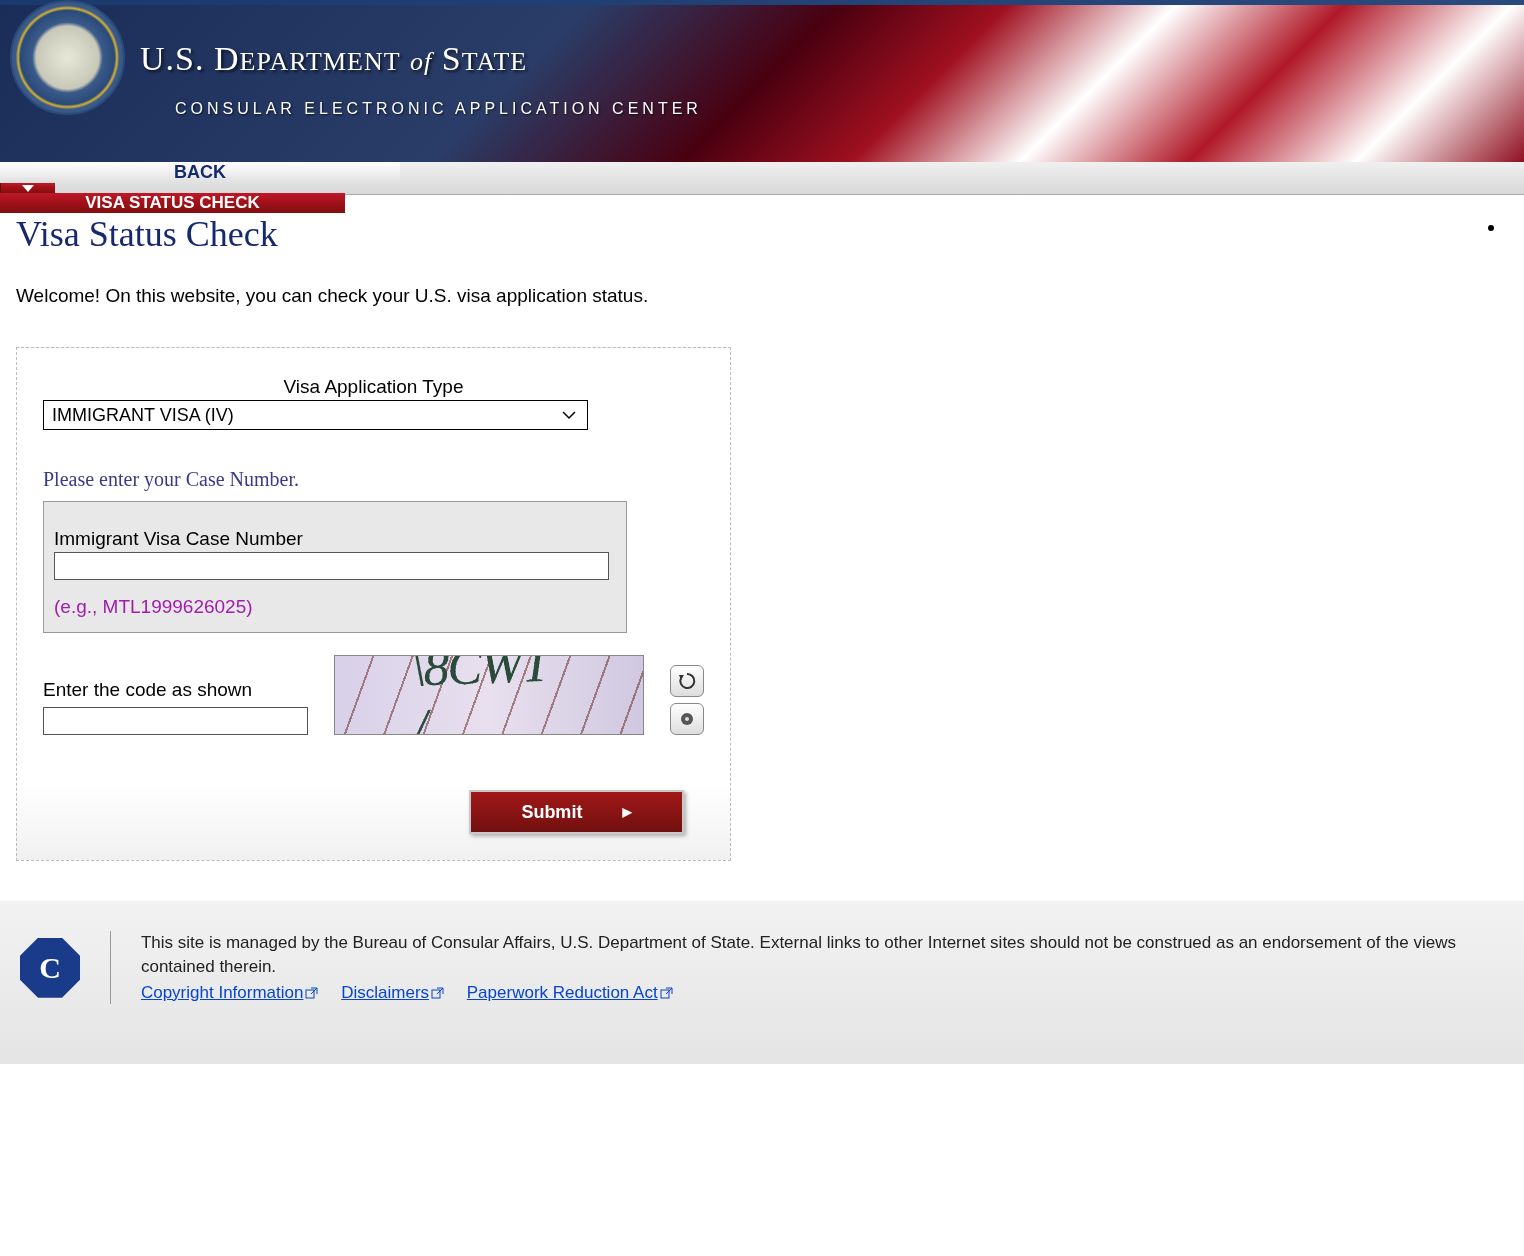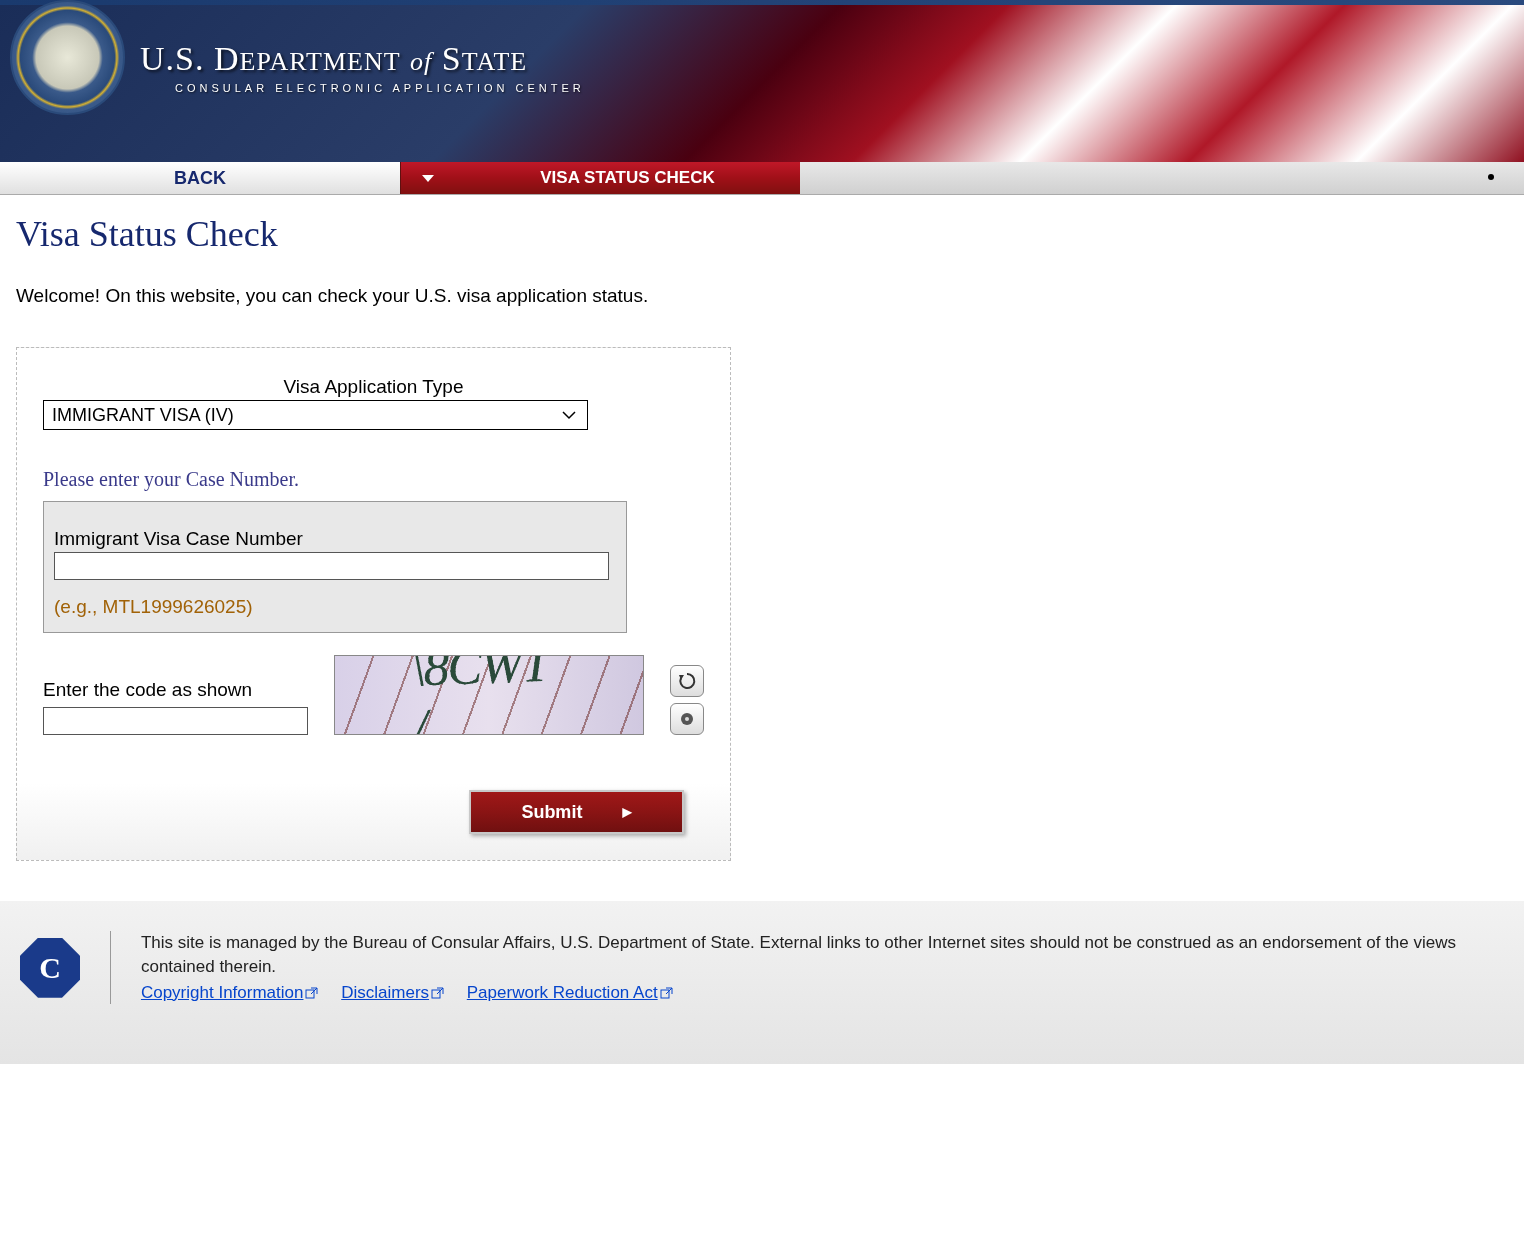--- a/index.html
+++ b/index.html
@@ -29,28 +29,29 @@
   position: absolute; left: 140px; top: 40px; color: #fff;
 }
 .dept-title {
   font-family: "Times New Roman", serif;
   font-size: 34px; letter-spacing: 1px;
   text-shadow: 2px 2px 3px rgba(0,0,0,0.7);
 }
 .dept-title .small-caps { font-size: 26px; }
 .dept-title .of { font-style: italic; font-size: 26px; text-transform: lowercase; }
 .ceac {
-  font-size: 11px; letter-spacing: 4px; margin-top: 4px; margin-left: 35px;
+  font-size: 16px; letter-spacing: 4px; margin-top: 22px; margin-left: 35px;
   text-shadow: 1px 1px 2px rgba(0,0,0,0.7);
 }
 
 .navbar {
   display: flex; align-items: stretch; height: 33px;
   background: linear-gradient(180deg, #f0f0f0 0%, #d8d8d8 100%);
   border-bottom: 1px solid #aaa;
+  flex-direction: column;
 }
 .nav-back {
   width: 400px; display: flex; align-items: center; justify-content: center;
   color: #16286e; font-weight: bold; font-size: 18px;
   background: linear-gradient(180deg, #fff 0%, #e0e0e0 100%);
 }
 .nav-arrow-box {
   width: 55px; background: linear-gradient(180deg, #c01828 0%, #a01018 50%, #801010 100%);
   display: flex; align-items: center; justify-content: center;
   border-left: 1px solid #601010;
@@ -102,21 +103,21 @@
 .case-box {
   border: 1px solid #999; background: #e8e8e8;
   padding: 26px 10px 14px 10px; margin-bottom: 22px;
   width: 584px;
 }
 .case-label { font-size: 19px; margin-bottom: 2px; }
 .text-input {
   width: 555px; height: 28px; border: 1px solid #555;
   background: #fff; padding: 2px 4px; font-size: 16px;
 }
-.example { color: #a16207; font-size: 19px; margin-top: 16px; }
+.example { color: #a21caf; font-size: 19px; margin-top: 16px; }
 
 .captcha-row {
   display: flex; align-items: flex-end; gap: 26px; margin-top: 6px;
 }
 .captcha-left { }
 .captcha-label { font-size: 19px; margin-bottom: 6px; }
 .captcha-input {
   width: 265px; height: 28px; border: 1px solid #555; background: #fff;
 }
 .captcha-img {

